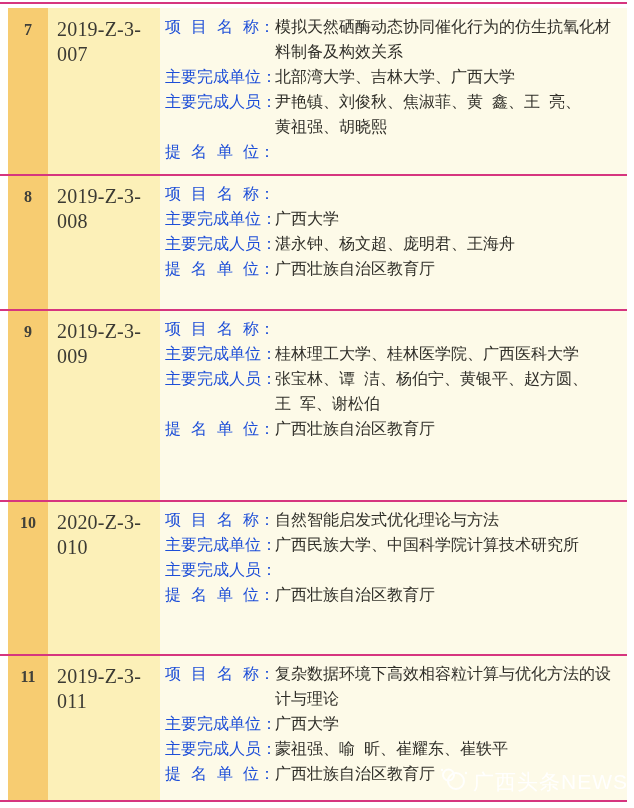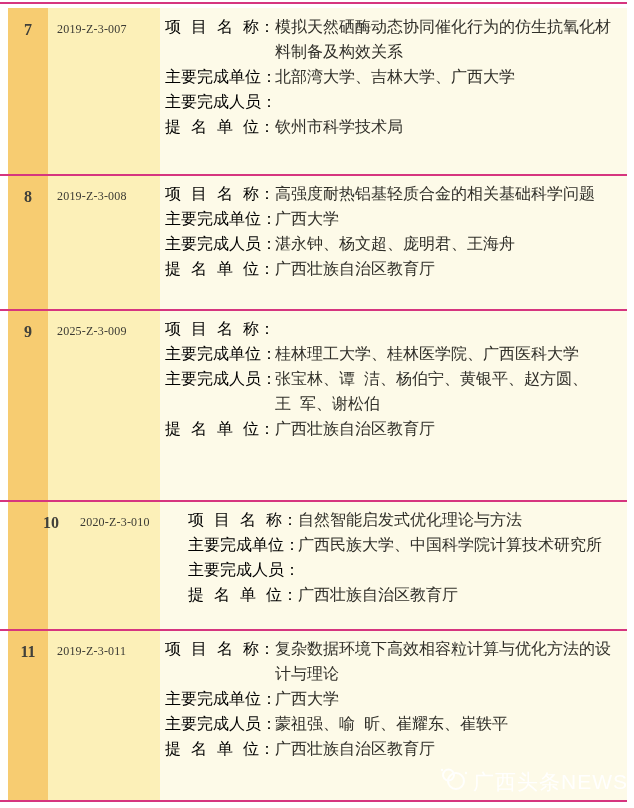--- a/index.html
+++ b/index.html
@@ -20,43 +20,43 @@
   .col-bg{position:absolute;top:0;bottom:0;}
   .col-bg.num{left:0;width:40px;background:#f7cc71;}
   .col-bg.code{left:40px;width:112px;background:#fcf0b8;}
   .col-bg.main{left:152px;width:467px;background:#fdfae8;}
 
   .rows{position:absolute;left:0;top:0;width:619px;height:792px;}
   .row{position:relative;display:flex;box-sizing:border-box;}
   .row:nth-of-type(1){height:167px;}
   .row:nth-of-type(2){height:135px;}
   .row:nth-of-type(3){height:191px;}
-  .row:nth-of-type(4){height:129px;padding-left:23px;}
+  .row:nth-of-type(4){height:154px;}
   .row:nth-of-type(5){height:220px;}
   .row + .row::before{
     content:"";position:absolute;left:-8px;top:-1px;width:627px;height:2px;
     background:#d6357f;
   }
 
   .cell-num{
     flex:0 0 40px;text-align:center;padding-top:9px;
     font-size:16px;font-weight:bold;color:#41403a;line-height:25px;
   }
   .cell-code{
     flex:0 0 112px;box-sizing:border-box;padding:9px 0 0 9px;
-    font-size:12px;color:#3b3a33;line-height:25px;letter-spacing:0.2px;
+    font-size:20px;color:#3b3a33;line-height:25px;letter-spacing:0.2px;
   }
   .cell-main{
     flex:1 1 auto;box-sizing:border-box;padding:6px 6px 0 5px;
     font-size:16px;color:#302f29;line-height:25px;
   }
   .field{display:flex;align-items:flex-start;}
   .flabel{
     flex:0 0 110px;width:110px;white-space:pre;word-spacing:6px;
-    color:#000000;
+    color:#1d4ed8;
   }
   .fvalue{
     flex:1 1 auto;white-space:pre-wrap;word-spacing:5px;font-family:Liberation Serif, serif;
   }
 
   .watermark{
     position:absolute;right:6px;top:764px;display:flex;align-items:center;
     gap:4px;color:rgba(255,255,255,0.95);
     font-family:"Liberation Sans","DejaVu Sans",sans-serif;
     font-size:21px;letter-spacing:1px;
@@ -85,54 +85,54 @@
             <span class="flabel">项 目 名 称：</span>
             <span class="fvalue">模拟天然硒酶动态协同催化行为的仿生抗氧化材
 料制备及构效关系</span>
           </div>
           <div class="field">
             <span class="flabel">主要完成单位：</span>
             <span class="fvalue">北部湾大学、吉林大学、广西大学</span>
           </div>
           <div class="field">
             <span class="flabel">主要完成人员：</span>
-          </div>
-          <div class="field">
-            <span class="flabel">提 名 单 位：</span>
-            <span class="fvalue">钦州市科学技术局</span>
+            <span class="fvalue">尹艳镇、刘俊秋、焦淑菲、黄 鑫、王 亮、
+黄祖强、胡晓熙</span>
+          </div>
+          <div class="field">
+            <span class="flabel">提 名 单 位：</span>
           </div>
         </div>
       </div>
 
       <div class="row">
         <div class="cell-num">8</div>
         <div class="cell-code">2019-Z-3-008</div>
         <div class="cell-main">
           <div class="field">
             <span class="flabel">项 目 名 称：</span>
-            <span class="fvalue">高强度耐热铝基轻质合金的相关基础科学问题</span>
           </div>
           <div class="field">
             <span class="flabel">主要完成单位：</span>
             <span class="fvalue">广西大学</span>
           </div>
           <div class="field">
             <span class="flabel">主要完成人员：</span>
             <span class="fvalue">湛永钟、杨文超、庞明君、王海舟</span>
           </div>
           <div class="field">
             <span class="flabel">提 名 单 位：</span>
             <span class="fvalue">广西壮族自治区教育厅</span>
           </div>
         </div>
       </div>
 
       <div class="row">
         <div class="cell-num">9</div>
-        <div class="cell-code">2025-Z-3-009</div>
+        <div class="cell-code">2019-Z-3-009</div>
         <div class="cell-main">
           <div class="field">
             <span class="flabel">项 目 名 称：</span>
           </div>
           <div class="field">
             <span class="flabel">主要完成单位：</span>
             <span class="fvalue">桂林理工大学、桂林医学院、广西医科大学</span>
           </div>
           <div class="field">
             <span class="flabel">主要完成人员：</span>

